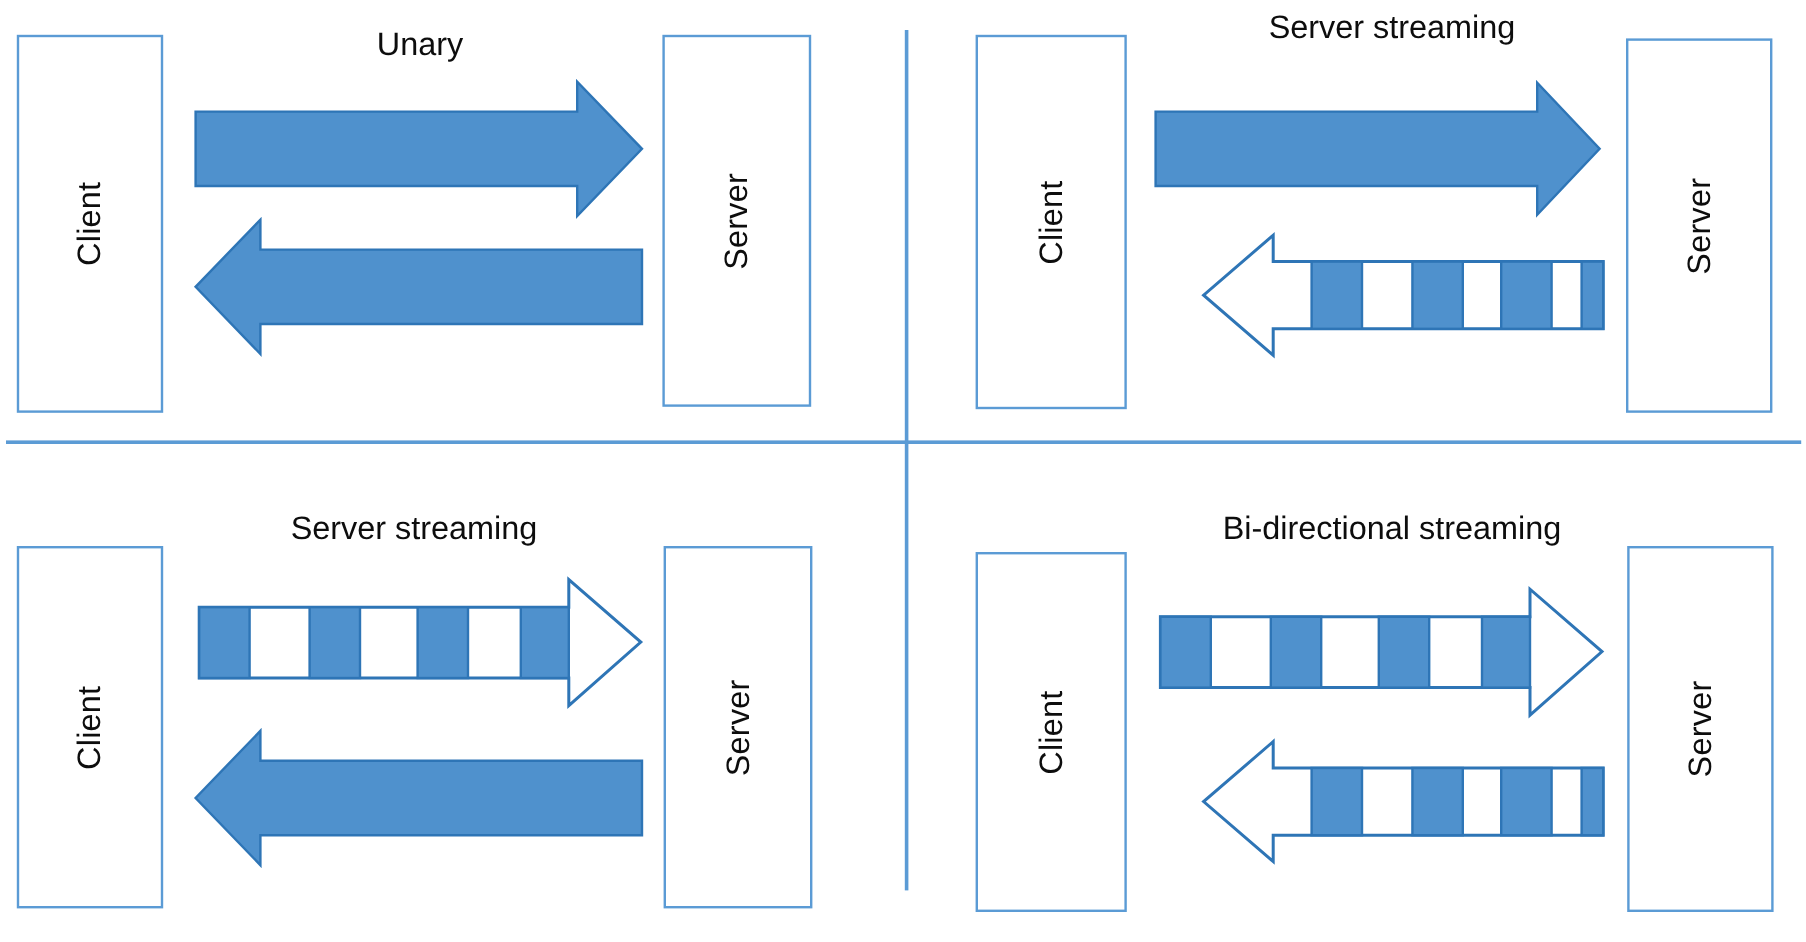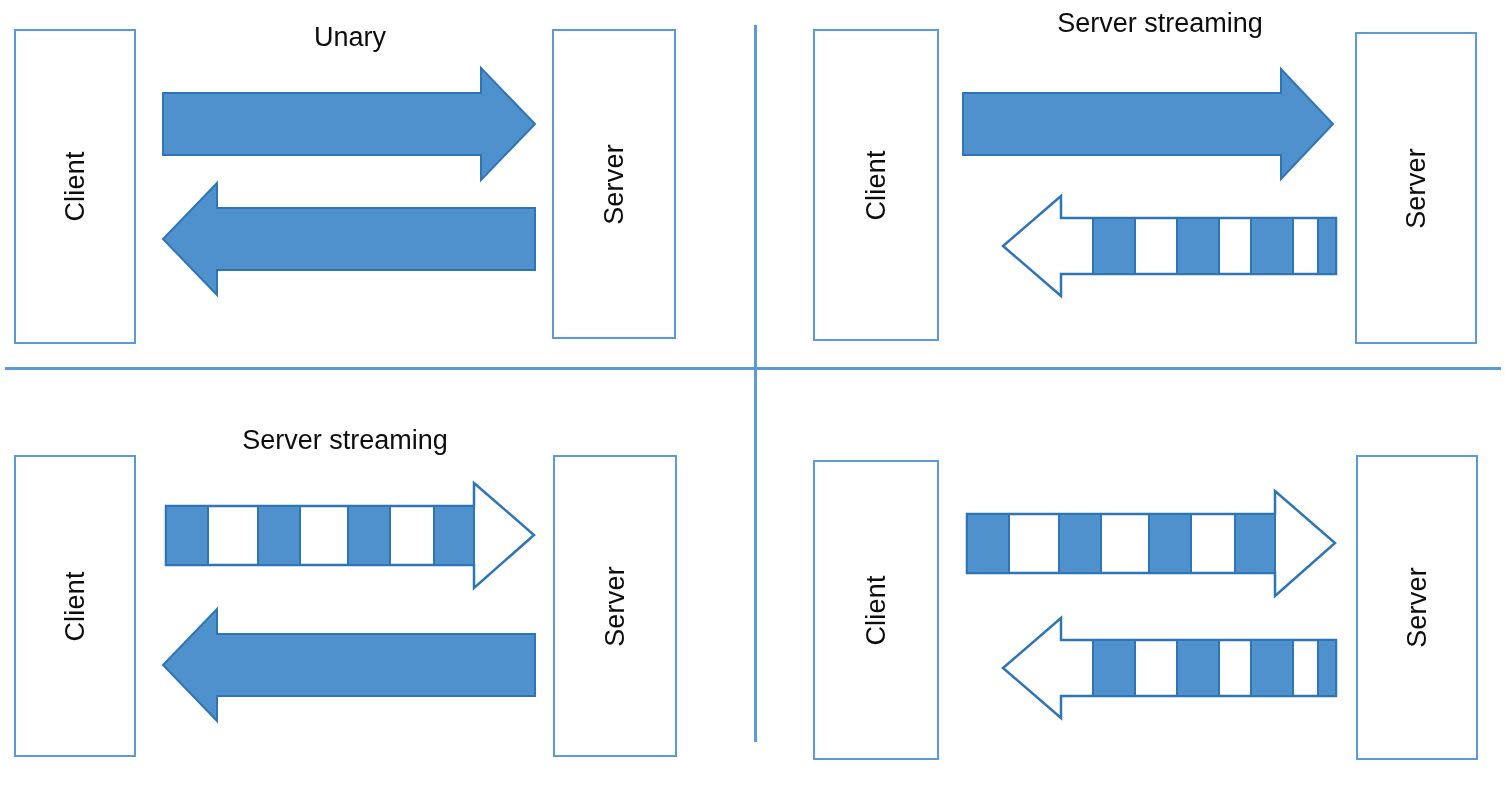--- a/index.html
+++ b/index.html
@@ -153,20 +153,21 @@
       </g>
     </svg>
 
     <svg class="arrow-svg" style="left:163px; top:216px;" width="372" height="112" viewBox="0 0 372 112">
       <polygon points="372,25 54,25 54,0 0,56 54,112 54,87 372,87" fill="#4F91CD" stroke="#2E75B6" stroke-width="2"></polygon>
     </svg>
   </div>
 
   <div class="quadrant" style="left:755px; top:393px;">
 
+    <div class="quad-title" style="left:185px; top:32px; width:440px;">Bi-directional streaming</div>
 
     <div class="endpoint-box" style="left:58px; top:67px; width:126px; height:300px;">
       <span class="endpoint-label">Client</span>
     </div>
 
     <div class="endpoint-box" style="left:601px; top:62px; width:122px; height:305px;">
       <span class="endpoint-label">Server</span>
     </div>
 
     <svg class="arrow-svg" style="left:212px; top:98px;" width="368" height="105" viewBox="0 0 368 105">

